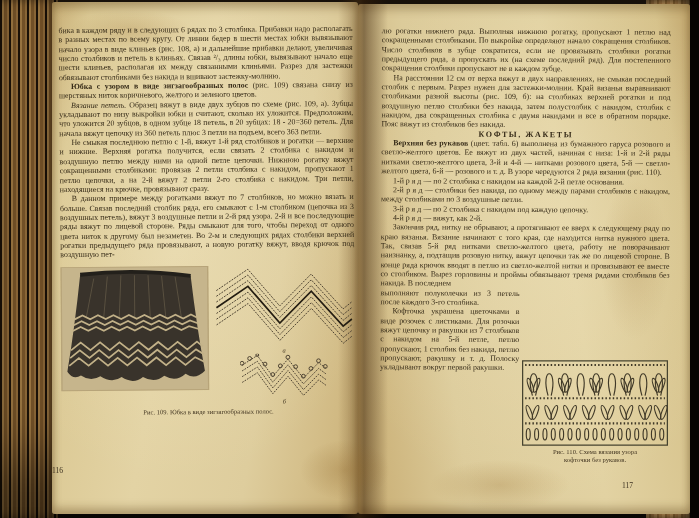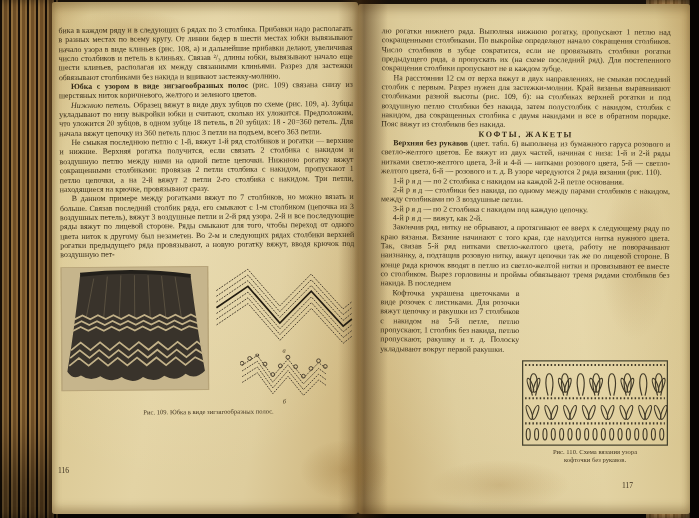--- a/index.html
+++ b/index.html
@@ -43,21 +43,21 @@
   .lead-b{font-weight:bold;}
   .lead-i{font-style:italic;}
   .sec-head{margin:8px 0 7px;text-align:center;font-weight:bold;font-size:8px;letter-spacing:1.6px;text-indent:0;}
   .narrow{width:139px;}
 
   .fig109{display:flex;gap:5px;margin-top:7px;align-items:flex-start;}
   .chartcol{width:140px;display:flex;flex-direction:column;align-items:center;}
   .figlabel{font-style:italic;font-size:6.5px;line-height:7px;color:#453823;text-align:center;}
   .caption{font-size:6.6px;line-height:7.6px;text-align:center;color:#443723;margin-top:3px;text-indent:0;}
   .pagenum{position:absolute;font-size:7.6px;color:#3c3120;}
-  .pn-left{left:58px;top:466px;}
+  .pn-left{left:52px;top:466px;}
   .pn-right{left:622px;top:481px;}
   .fig110wrap{position:absolute;left:520px;top:360px;width:150px;text-align:center;color:#443723;}
   .fig110wrap .caption{margin-top:2px;}
   svg{display:block;}
 </style>
 </head>
 <body>
 
 <div class="scene">
   <div class="edge-left"></div>
@@ -68,21 +68,21 @@
   <div class="page page-right"></div>
   <div class="gutter"></div>
   <div class="stain s1"></div>
   <div class="stain s2"></div>
   <div class="stain s3"></div>
   <div class="stain s4"></div>
 
   <div class="col col-left">
     <p class="para">бика в каждом ряду и в следующих 6 рядах по 3 столбика. Прибавки надо располагать в разных местах по всему кругу. От линии бедер в шести местах юбки вывязывают начало узора в виде клиньев (рис. 108, а) и дальнейшие прибавки делают, увеличивая число столбиков и петель в клиньях. Связав ²/₃ длины юбки, вывязывают начало еще шести клиньев, располагая их между связанными клиньями. Разрез для застежки обвязывают столбиками без накида и вшивают застежку-молнию.</p>
     <p class="para ind"><span class="lead-b">Юбка с узором в виде зигзагообразных полос</span><span> (рис. 109) связана снизу из шерстяных ниток коричневого, желтого и зеленого цветов.</span></p>
-    <p class="para ind"><span class="lead-i">Нижнюю петель.</span><span> Образец вяжут в виде двух зубцов по схеме (рис. 109, а). Зубцы укладывают по низу выкройки юбки и считают, сколько их уложится. Предположим, что уложится 20 зубцов, в одном зубце 18 петель, в 20 зубцах: 18 - 20=360 петель. Для начала вяжут цепочку из 360 петель плюс 3 петли на подъем, всего 363 петли.</span></p>
+    <p class="para ind"><span class="lead-i">Вязание петель.</span><span> Образец вяжут в виде двух зубцов по схеме (рис. 109, а). Зубцы укладывают по низу выкройки юбки и считают, сколько их уложится. Предположим, что уложится 20 зубцов, в одном зубце 18 петель, в 20 зубцах: 18 - 20=360 петель. Для начала вяжут цепочку из 360 петель плюс 3 петли на подъем, всего 363 петли.</span></p>
     <p class="para ind">Не смыкая последнюю петлю с 1-й, вяжут 1-й ряд столбиков и рогатки — верхние и нижние. Верхняя рогатка получится, если связать 2 столбика с накидом и воздушную петлю между ними на одной петле цепочки. Нижнюю рогатку вяжут сокращенными столбиками: провязав 2 петли столбика с накидом, пропускают 1 петлю цепочки, а на 2-й вяжут 2 петли 2-го столбика с накидом. Три петли, находящиеся на крючке, провязывают сразу.</p>
     <p class="para ind">В данном примере между рогатками вяжут по 7 столбиков, но можно вязать и больше. Связав последний столбик ряда, его смыкают с 1-м столбиком (цепочка из 3 воздушных петель), вяжут 3 воздушные петли и 2-й ряд узора. 2-й и все последующие ряды вяжут по лицевой стороне. Ряды смыкают для того, чтобы переход от одного цвета ниток к другому был незаметен. Во 2-м и следующих рядах столбики верхней рогатки предыдущего ряда провязывают, а новую рогатку вяжут, вводя крючок под воздушную пет-</p>
 
     <div class="fig109">
       <svg width="148" height="124" viewBox="0 0 152 128">
         <rect x="0" y="0" width="152" height="128" fill="#c6b58c"></rect>
         <rect x="0" y="0" width="152" height="128" fill="none" stroke="#b7a479" stroke-width="2"></rect>
         <path d="M20 8 Q76 2 134 10 Q140 64 148 108 Q138 118 128 111 Q118 120 106 113 Q96 121 84 114 Q74 122 62 114 Q52 121 40 113 Q30 119 20 112 Q12 117 6 108 Q14 62 20 8 Z" fill="#39332b"></path>
         <path d="M20 8 Q76 2 134 10" fill="none" stroke="#23201b" stroke-width="4"></path>
         <g stroke="#a39470" stroke-width="0.7" opacity="0.45">
@@ -150,20 +150,21 @@
   <div class="col col-right">
     <p class="para">лю рогатки нижнего ряда. Выполняя нижнюю рогатку, пропускают 1 петлю над сокращенными столбиками. По выкройке определяют начало сокращения столбиков. Число столбиков в зубце сократится, если не провязывать столбики рогатки предыдущего ряда, а пропускать их (на схеме последний ряд). Для постепенного сокращения столбики пропускают не в каждом зубце.</p>
     <p class="para ind">На расстоянии 12 см от верха вяжут в двух направлениях, не смыкая последний столбик с первым. Разрез нужен для застежки-молнии. Край вязанья выравнивают столбиками разной высоты (рис. 109, б): на столбиках верхней рогатки и под воздушную петлю столбики без накида, затем полустолбик с накидом, столбик с накидом, два сокращенных столбика с двумя накидами и все в обратном порядке. Пояс вяжут из столбиков без накида.</p>
     <p class="para sec-head">КОФТЫ, ЖАКЕТЫ</p>
     <p class="para ind"><span class="lead-b">Верхняя без рукавов</span><span> (цвет. табл. 6) выполнена из бумажного гаруса розового и светло-желтого цветов. Ее вяжут из двух частей, начиная с низа: 1-й и 2-й ряды нитками светло-желтого цвета, 3-й и 4-й — нитками розового цвета, 5-й — светло-желтого цвета, 6-й — розового и т. д. В узоре чередуются 2 ряда вязания (рис. 110).</span></p>
     <p class="para ind">1-й р я д — по 2 столбика с накидом на каждой 2-й петле основания.</p>
     <p class="para ind">2-й р я д — столбики без накида, по одному между парами столбиков с накидом, между столбиками по 3 воздушные петли.</p>
     <p class="para ind">3-й р я д — по 2 столбика с накидом под каждую цепочку.</p>
     <p class="para ind">4-й р я д — вяжут, как 2-й.</p>
     <p class="para ind">Закончив ряд, нитку не обрывают, а протягивают ее вверх к следующему ряду по краю вязанья. Вязание начинают с того края, где находится нитка нужного цвета. Так, связав 5-й ряд нитками светло-желтого цвета, работу не поворачивают наизнанку, а, подтащив розовую нитку, вяжут цепочки так же по лицевой стороне. В конце ряда крючок вводят в петлю из светло-желтой нитки и провязывают ее вместе со столбиком. Вырез горловины и проймы обвязывают тремя рядами столбиков без накида. В последнем</p>
+    <p class="para narrow">выполняют полуколечки из 3 петель после каждого 3-го столбика.</p>
     <p class="para ind narrow">Кофточка украшена цветочками в виде розочек с листиками. Для розочки вяжут цепочку и ракушки из 7 столбиков с накидом на 5-й петле, петлю пропускают, 1 столбик без накида, петлю пропускают, ракушку и т. д. Полоску укладывают вокруг первой ракушки.</p>
   </div>
 
   <div class="fig110wrap">
     <svg width="146" height="86" viewBox="0 0 140 82" style="margin:0 auto;">
       <defs>
         <g id="vm" fill="none" stroke="#3f3827" stroke-width="1.1">
           <ellipse cx="-3" cy="10" rx="2" ry="7" transform="rotate(-20 -3 10)"></ellipse>
           <ellipse cx="3" cy="10" rx="2" ry="7" transform="rotate(20 3 10)"></ellipse>
         </g>

